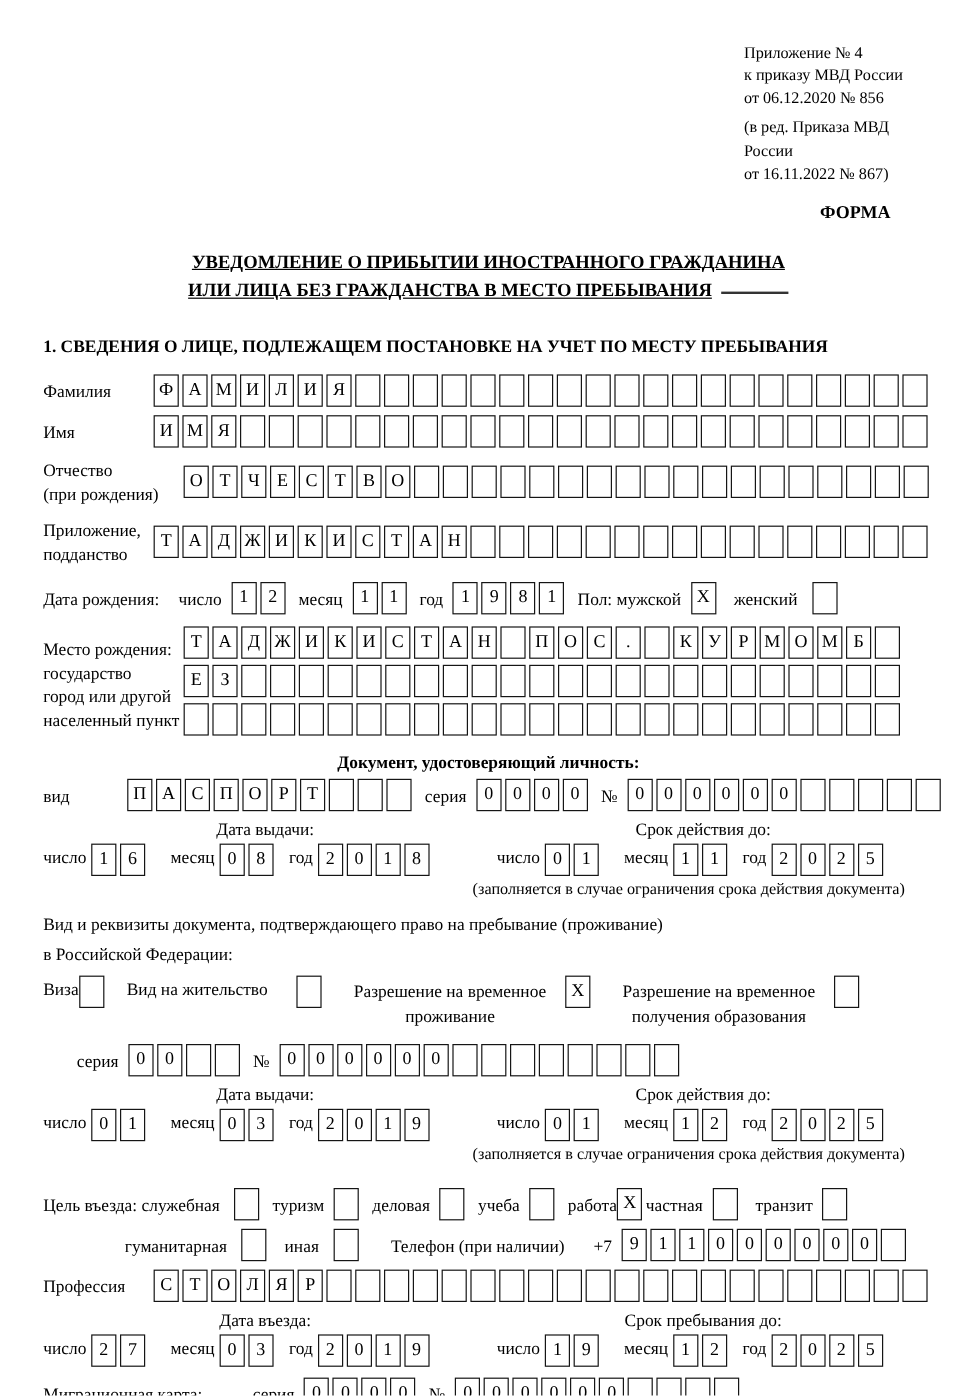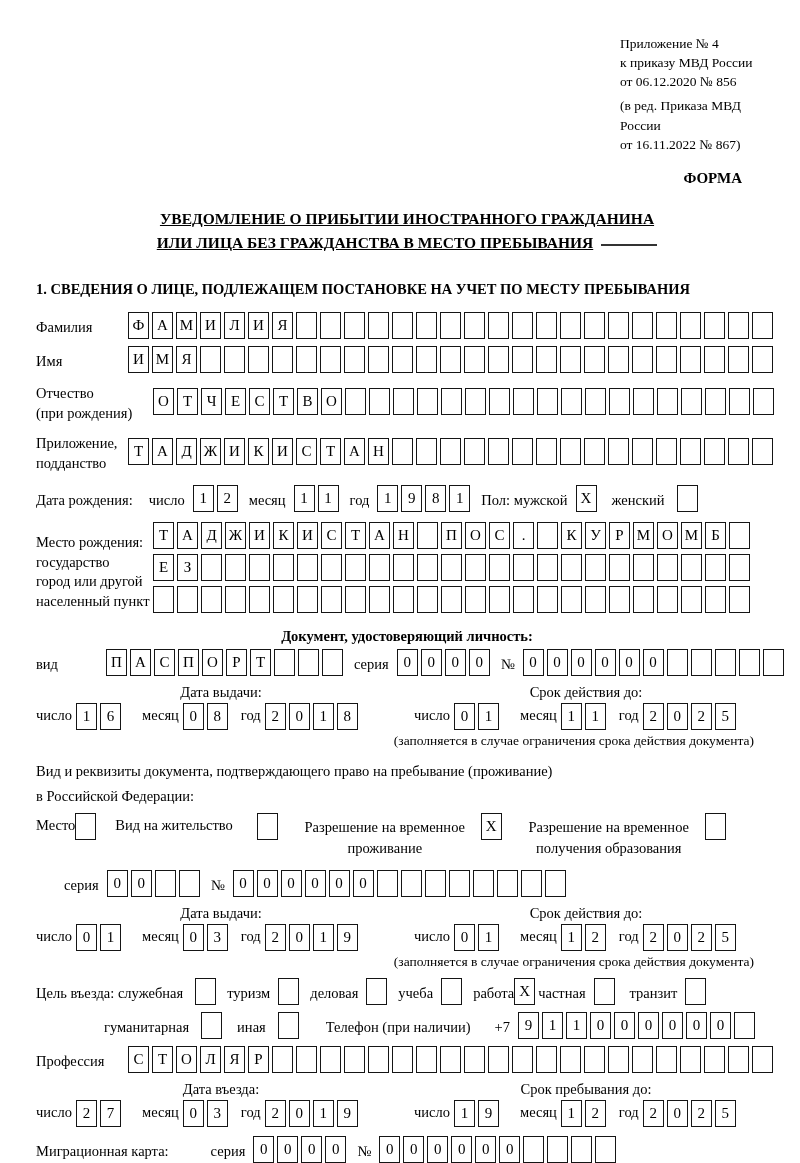--- a/index.html
+++ b/index.html
@@ -408,21 +408,21 @@
     </div>
   </div>
   <div class="note">(заполняется в случае ограничения срока действия документа)</div>
 
   <div class="para">
     <div>Вид и реквизиты документа, подтверждающего право на пребывание (проживание)</div>
     <div>в Российской Федерации:</div>
   </div>
 
   <div class="permrow">
-    <span class="ilabel">Место</span>
+    <span class="ilabel">Виза</span>
     <span class="cells">
         <span class="cell"></span>
       </span>
     <span class="ilabel ml16">Вид на жительство</span>
     <span class="cells ml24">
         <span class="cell"></span>
       </span>
     <div class="clabel ml16" style="width:176px;">
       <div>Разрешение на временное</div>
       <div>проживание</div>
@@ -505,21 +505,21 @@
       <span class="cells">
           <span class="cell">2</span>
           <span class="cell">0</span>
           <span class="cell">2</span>
           <span class="cell">5</span>
         </span>
     </div>
   </div>
   <div class="note">(заполняется в случае ограничения срока действия документа)</div>
 
-  <div class="frow" style="margin-top:8px;font-family:Liberation Serif, serif;">
+  <div class="frow" style="margin-top:20px;font-family:Liberation Serif, serif;">
     <span class="ilabel">Цель въезда: служебная</span>
     <span class="cells ml12">
         <span class="cell"></span>
       </span>
     <span class="ilabel ml8">туризм</span>
     <span class="cells ml8">
         <span class="cell"></span>
       </span>
     <span class="ilabel ml8">деловая</span>
     <span class="cells ml8">

